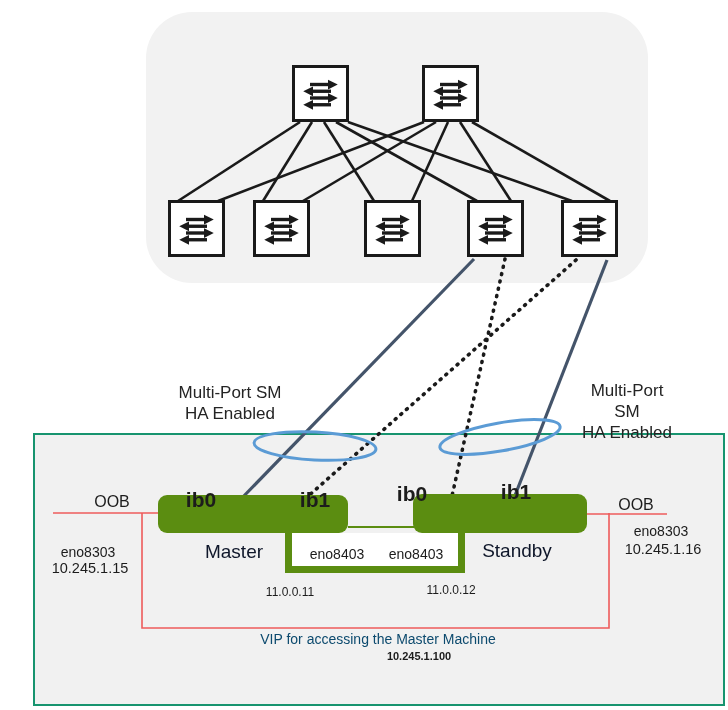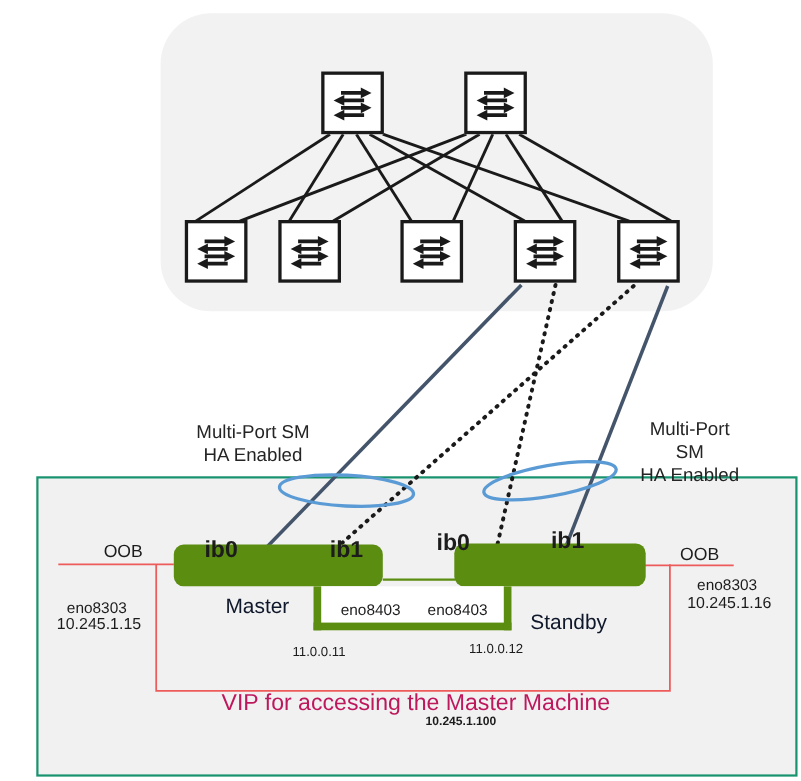--- a/index.html
+++ b/index.html
@@ -39,21 +39,21 @@
 
   
   .lbl{position:absolute;transform:translate(-50%,-50%);white-space:nowrap;z-index:4;}
   .ha-label{font-size:17px;line-height:21px;text-align:center;white-space:pre-line;color:#242424;}
   .port{font-weight:700;font-size:21px;margin-top:16px;}
   .node-name{font-size:19px;color:#0f172a;}
   .oob{font-size:16px;}
   .small{font-size:14px;}
   .ip{font-size:14.5px;}
   .hip{font-size:12px;}
-  .vip-caption{font-size:21px;color:#be185d;}
+  .vip-caption{font-size:14px;color:#0c4a6e;}
   .vip-ip{font-size:11px;font-weight:700;margin-left:27px;}
 </style>
 </head>
 <body>
 
 <svg width="0" height="0" style="position:absolute" aria-hidden="true">
   <defs>
     <g id="switch-glyph" stroke="#1a1a1a" stroke-width="4.5" fill="#1a1a1a">
       <line x1="16" y1="18" x2="41" y2="18"></line>
       <polygon points="40,11.5 53,18 40,24.5" stroke="none"></polygon>
@@ -147,21 +147,21 @@
   <div class="bar master-bar"></div>
   <div class="bar standby-bar"></div>
   <div class="uconn"></div>
 
   <div class="lbl port" style="left:201px;top:484px;">ib0</div>
   <div class="lbl port" style="left:315px;top:484px;">ib1</div>
   <div class="lbl port" style="left:412px;top:478px;">ib0</div>
   <div class="lbl port" style="left:516px;top:476px;">ib1</div>
 
   <div class="lbl node-name" style="left:234px;top:552px;">Master</div>
-  <div class="lbl node-name" style="left:517px;top:551px;margin-top:16px;">Standby</div>
+  <div class="lbl node-name" style="left:517px;top:551px;">Standby</div>
 
   <div class="lbl oob" style="left:112px;top:502px;">OOB</div>
   <div class="lbl oob" style="left:636px;top:505px;">OOB</div>
 
   <div class="lbl small" style="left:88px;top:552px;">eno8303</div>
   <div class="lbl ip" style="left:90px;top:568px;">10.245.1.15</div>
   <div class="lbl small" style="left:661px;top:531px;">eno8303</div>
   <div class="lbl ip" style="left:663px;top:549px;">10.245.1.16</div>
 
   <div class="lbl small" style="left:337px;top:554px;">eno8403</div>

